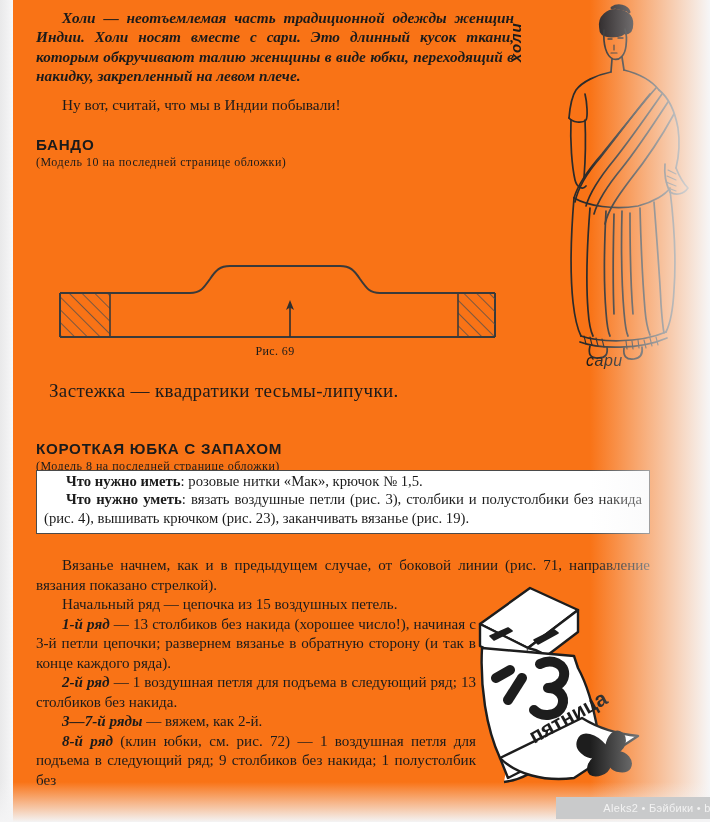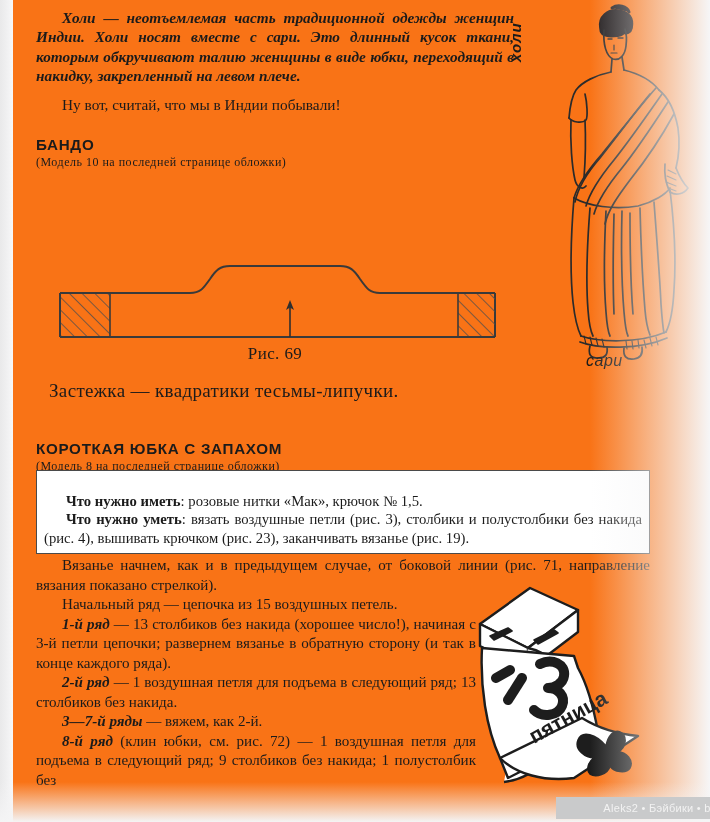--- a/index.html
+++ b/index.html
@@ -71,37 +71,37 @@
   
   #bando-block{position:absolute;left:36px;top:136px;width:478px;}
   #bando-block .subhead{margin-top:2px;}
   #bando-body{margin-top:22px;}
 
   
   #fig69{position:absolute;left:40px;top:252px;width:520px;height:118px;}
   #fig69 svg{display:block;}
   #fig69-caption{
     position:absolute;left:0;top:92px;width:470px;text-align:center;
-    font-size:17px;letter-spacing:0.4px;
+    font-size:12px;letter-spacing:0.4px;
   }
 
   
   #zastezhka{position:absolute;left:36px;top:381px;width:520px;}
   #zastezhka p{text-indent:13px;font-size:19px;letter-spacing:0.35px;}
 
   
   #skirt-block{position:absolute;left:36px;top:440px;width:520px;}
   #skirt-block .subhead{margin-top:2px;}
 
   
   #req-box{
     position:absolute;left:36px;top:470px;width:614px;
     border:1.6px solid #4a4a4a;
     box-sizing:border-box;
-    padding:21px 7px 6px 7px;
+    padding:1px 7px 6px 7px;
     background:#ffffff;
   }
   #req-box p{
     font-size:14.7px;line-height:18.4px;text-align:justify;text-indent:22px;
   }
   #req-box .b{font-weight:800;}
 
   
   #instr{position:absolute;left:36px;top:556px;width:614px;}
   #instr .rom{font-size:15.1px;line-height:19.5px;}

